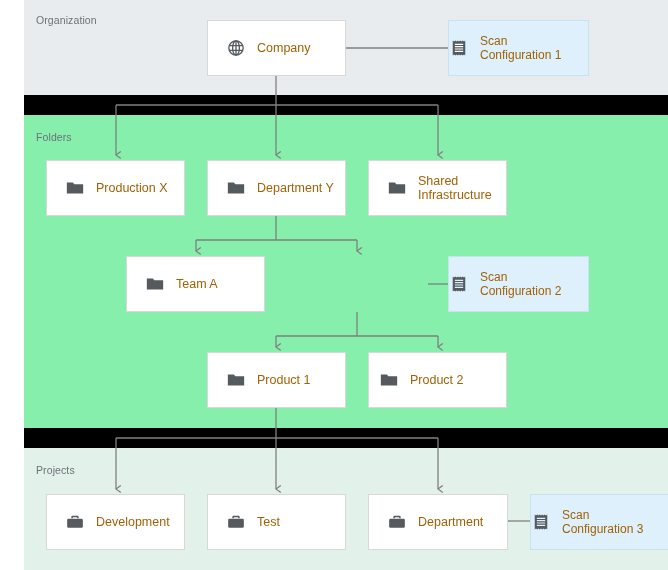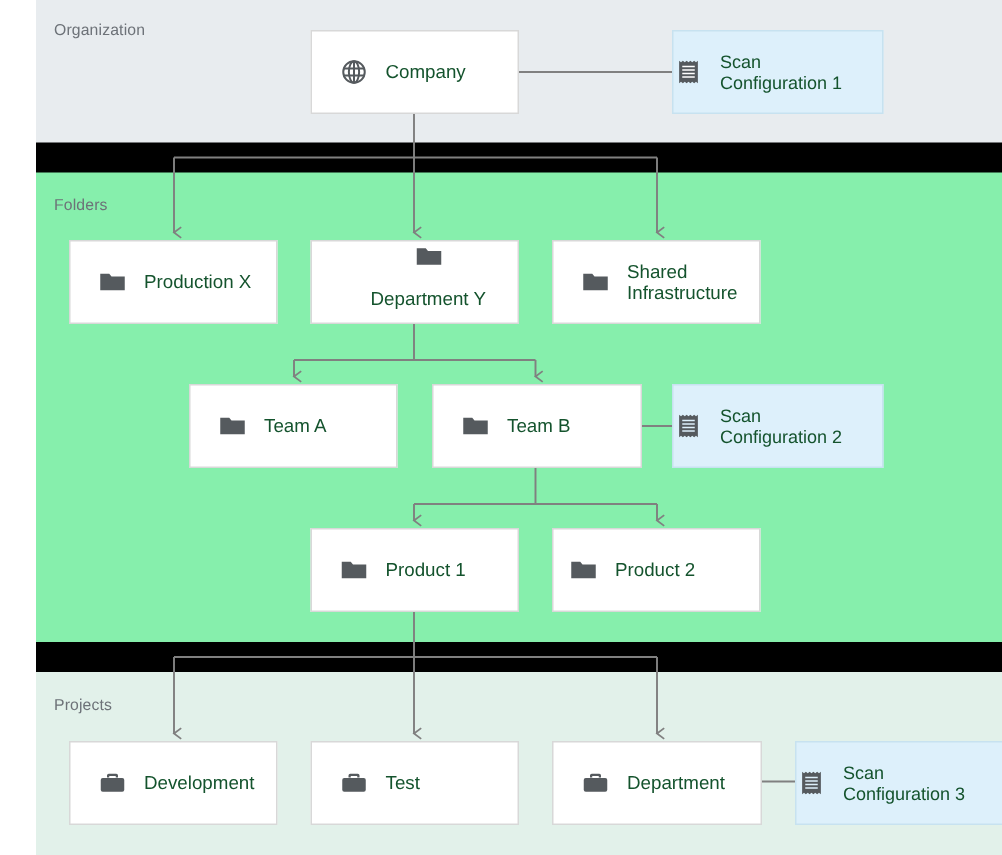--- a/index.html
+++ b/index.html
@@ -76,21 +76,21 @@
     padding-left: 18px;
     gap: 11px;
   }
   .node.scan {
     background: #ddf0fb;
     border: 1px solid #c7e2f0;
     padding-left: 0;
   }
   .node-label {
     font-size: 12.5px;
-    color: #14532d;
+    color: #a16207;
     line-height: 14.5px;
     white-space: pre-line;
   }
   .node.scan .node-label {
     font-size: 12px;
     line-height: 14px;
   }
   .node-icon {
     flex: 0 0 auto;
     width: 20px;
@@ -170,21 +170,21 @@
 Configuration 1</span>
   </div>
 
   <div class="node" style="left:22px; top:160px; width:139px; height:56px;">
     <svg class="node-icon" viewBox="0 0 24 24">
       <path d="M2.2,5.4 H9.4 L11.2,7.6 H21.8 V18.6 H2.2 Z" fill="#555a5e"></path>
     </svg>
     <span class="node-label">Production X</span>
   </div>
 
-  <div class="node" style="left:183px; top:160px; width:139px; height:56px;flex-direction:column;">
+  <div class="node" style="left:183px; top:160px; width:139px; height:56px;">
     <svg class="node-icon" viewBox="0 0 24 24">
       <path d="M2.2,5.4 H9.4 L11.2,7.6 H21.8 V18.6 H2.2 Z" fill="#555a5e"></path>
     </svg>
     <span class="node-label">Department Y</span>
   </div>
 
   <div class="node" style="left:344px; top:160px; width:139px; height:56px;">
     <svg class="node-icon" viewBox="0 0 24 24">
       <path d="M2.2,5.4 H9.4 L11.2,7.6 H21.8 V18.6 H2.2 Z" fill="#555a5e"></path>
     </svg>
@@ -192,26 +192,20 @@
 Infrastructure</span>
   </div>
 
   <div class="node" style="left:102px; top:256px; width:139px; height:56px;">
     <svg class="node-icon" viewBox="0 0 24 24">
       <path d="M2.2,5.4 H9.4 L11.2,7.6 H21.8 V18.6 H2.2 Z" fill="#555a5e"></path>
     </svg>
     <span class="node-label">Team A</span>
   </div>
 
-  <div class="node" style="left:264px; top:256px; width:140px; height:56px;">
-    <svg class="node-icon" viewBox="0 0 24 24">
-      <path d="M2.2,5.4 H9.4 L11.2,7.6 H21.8 V18.6 H2.2 Z" fill="#555a5e"></path>
-    </svg>
-    <span class="node-label">Team B</span>
-  </div>
 
   <div class="node scan" style="left:424px; top:256px; width:141px; height:56px;">
     <svg class="node-icon" viewBox="0 0 24 24">
       <path d="M4.5,3 L6,4.2 L7.5,3 L9,4.2 L10.5,3 L12,4.2 L13.5,3 L15,4.2 L16.5,3 L18,4.2 L19.5,3
                L19.5,21 L18,19.8 L16.5,21 L15,19.8 L13.5,21 L12,19.8 L10.5,21 L9,19.8 L7.5,21 L6,19.8 L4.5,21 Z" fill="#555a5e"></path>
       <g stroke="#ddf0fb" stroke-width="1.35" stroke-linecap="butt">
         <path d="M7,7.6 H17 M7,10.4 H17 M7,13.2 H17 M7,16 H17"></path>
       </g>
     </svg>
     <span class="node-label">Scan

